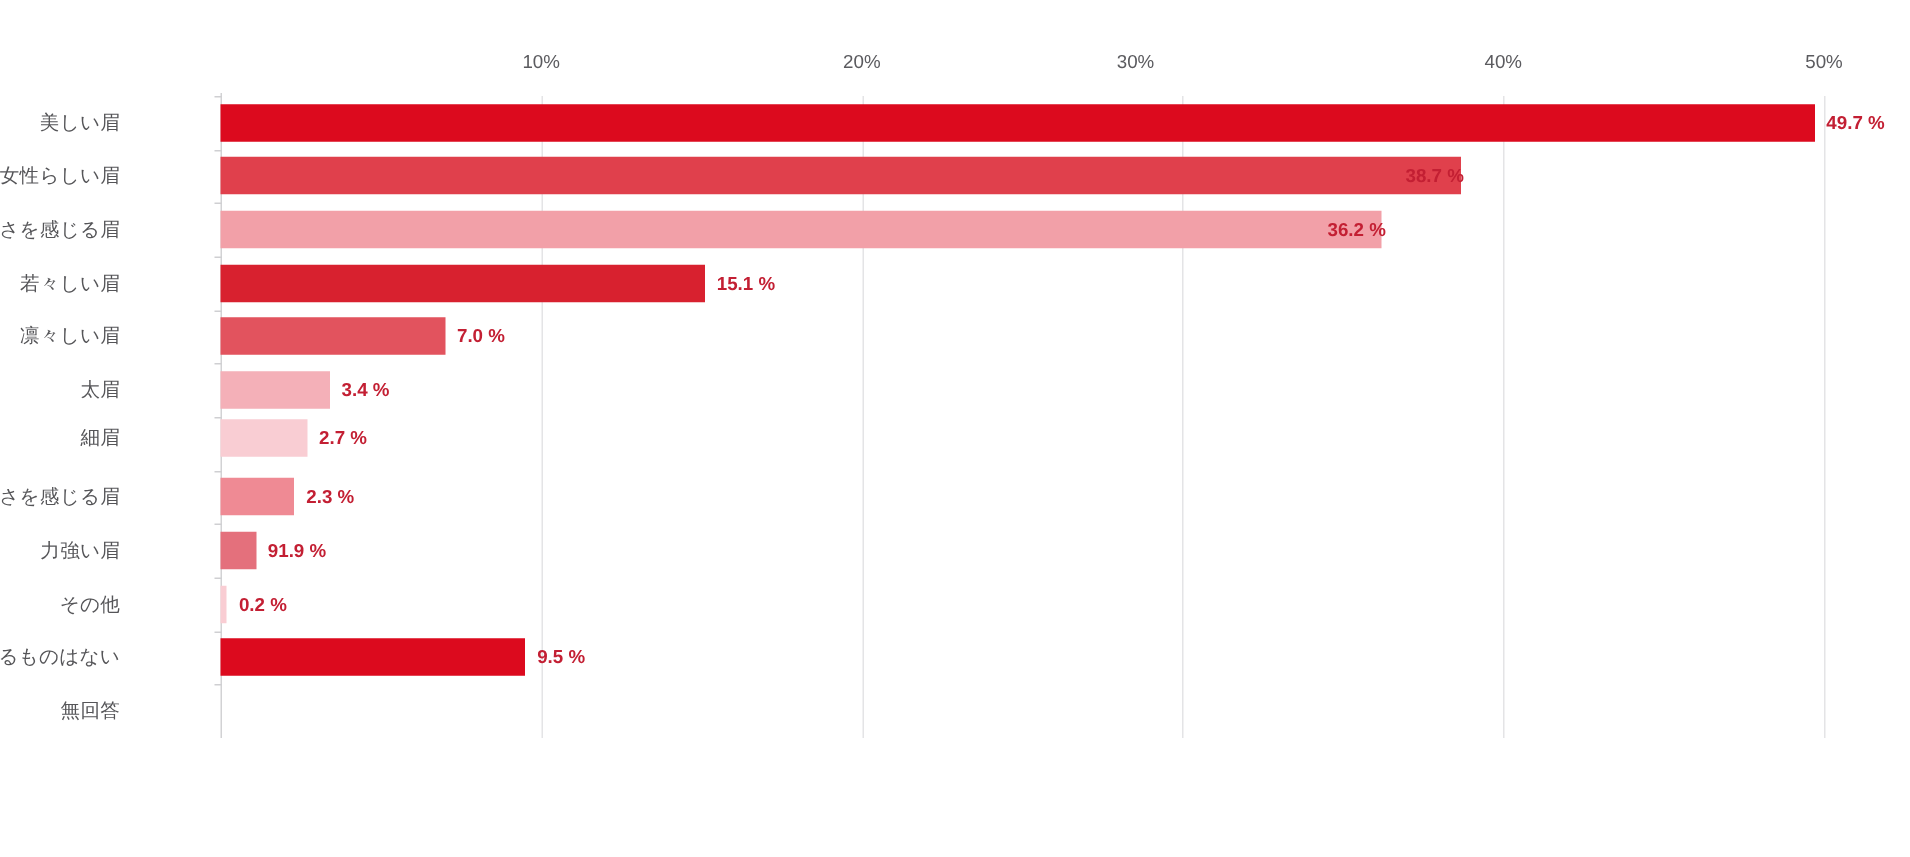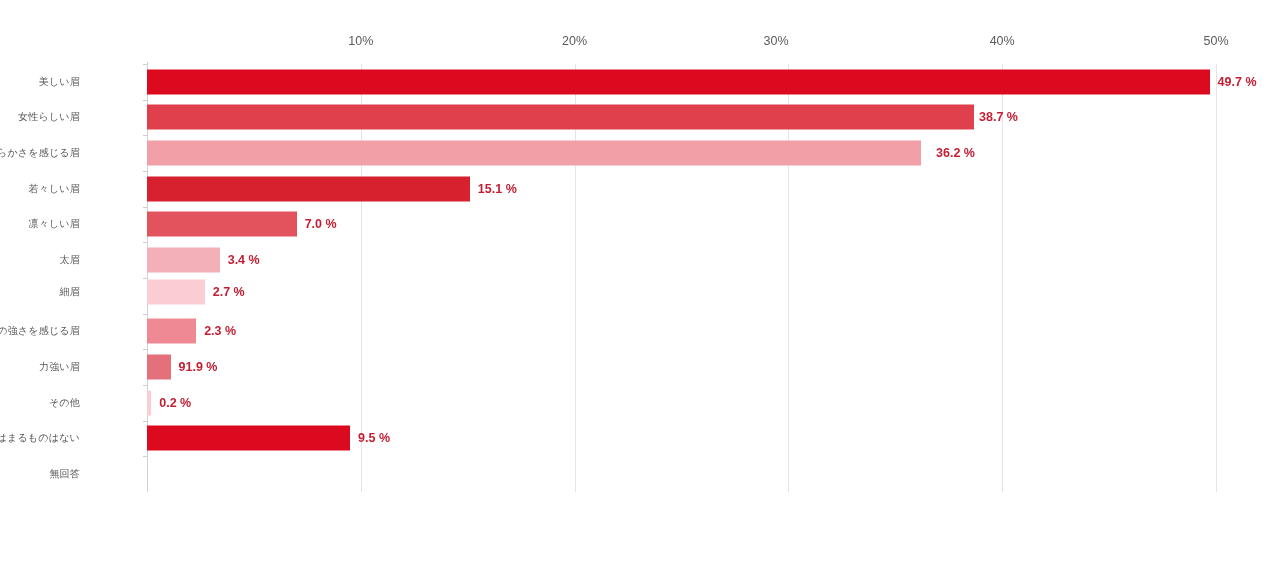--- a/index.html
+++ b/index.html
@@ -68,21 +68,21 @@
     left: 0;
     right: 0;
     height: 35.6px;
   }
 
   .cat-label {
     position: absolute;
     right: 1136px;       
     top: 50%;
     transform: translateY(-50%);
-    font-size: 10px;
+    font-size: 13px;
     color: #555558;
     white-space: nowrap;
     text-align: right;
     letter-spacing: 0.2px;
   }
 
   .bar {
     position: absolute;
     left: 0;
     top: 50%;
@@ -103,21 +103,21 @@
 </head>
 <body>
 
 <div id="chart-root">
 
   <div class="axis-line"></div>
 
   <div id="tick-labels">
       <div class="tick-label" style="left: 360.8px;">10%</div>
       <div class="tick-label" style="left: 574.6px;">20%</div>
-      <div class="tick-label" style="left: 776px;">30%</div>
+      <div class="tick-label" style="left: 757px;">30%</div>
       <div class="tick-label" style="left: 1002.2px; text-align: right;">40%</div>
       <div class="tick-label" style="left: 1216px;">50%</div>
     </div>
   <div id="tick-marks">
       <div class="tick-mark" style="top: 64px;"></div>
       <div class="tick-mark" style="top: 99.6667px;"></div>
       <div class="tick-mark" style="top: 135.333px;"></div>
       <div class="tick-mark" style="top: 171px;"></div>
       <div class="tick-mark" style="top: 206.667px;"></div>
       <div class="tick-mark" style="top: 242.333px;"></div>
@@ -139,26 +139,26 @@
       </div>
     <div id="rows">
         <div class="row" style="top: 0px;">
           <div class="cat-label">美しい眉</div>
           <div class="bar" style="width: 1062.59px; background: rgb(220, 10, 30);"></div>
           <div class="val-label" style="left: 1070.59px;">49.7 %</div>
         </div>
         <div class="row" style="top: 35.6667px;">
           <div class="cat-label">女性らしい眉</div>
           <div class="bar" style="width: 827.406px; background: rgb(224, 64, 76);"></div>
-          <div class="val-label" style="left: 832px;">38.7 %</div>
+          <div class="val-label" style="left: 790px;">38.7 %</div>
         </div>
         <div class="row" style="top: 71.3333px;">
           <div class="cat-label">柔らかさを感じる眉</div>
           <div class="bar" style="width: 773.956px; background: rgb(242, 160, 168);"></div>
-          <div class="val-label" style="left: 789px;">36.2 %</div>
+          <div class="val-label" style="left: 738px;">36.2 %</div>
         </div>
         <div class="row" style="top: 107px;">
           <div class="cat-label">若々しい眉</div>
           <div class="bar" style="width: 322.838px; background: rgb(216, 33, 47);"></div>
           <div class="val-label" style="left: 330.838px;">15.1 %</div>
         </div>
         <div class="row" style="top: 142.667px;">
           <div class="cat-label">凛々しい眉</div>
           <div class="bar" style="width: 149.66px; background: rgb(226, 83, 94);"></div>
           <div class="val-label" style="left: 157.66px;">7.0 %</div>

